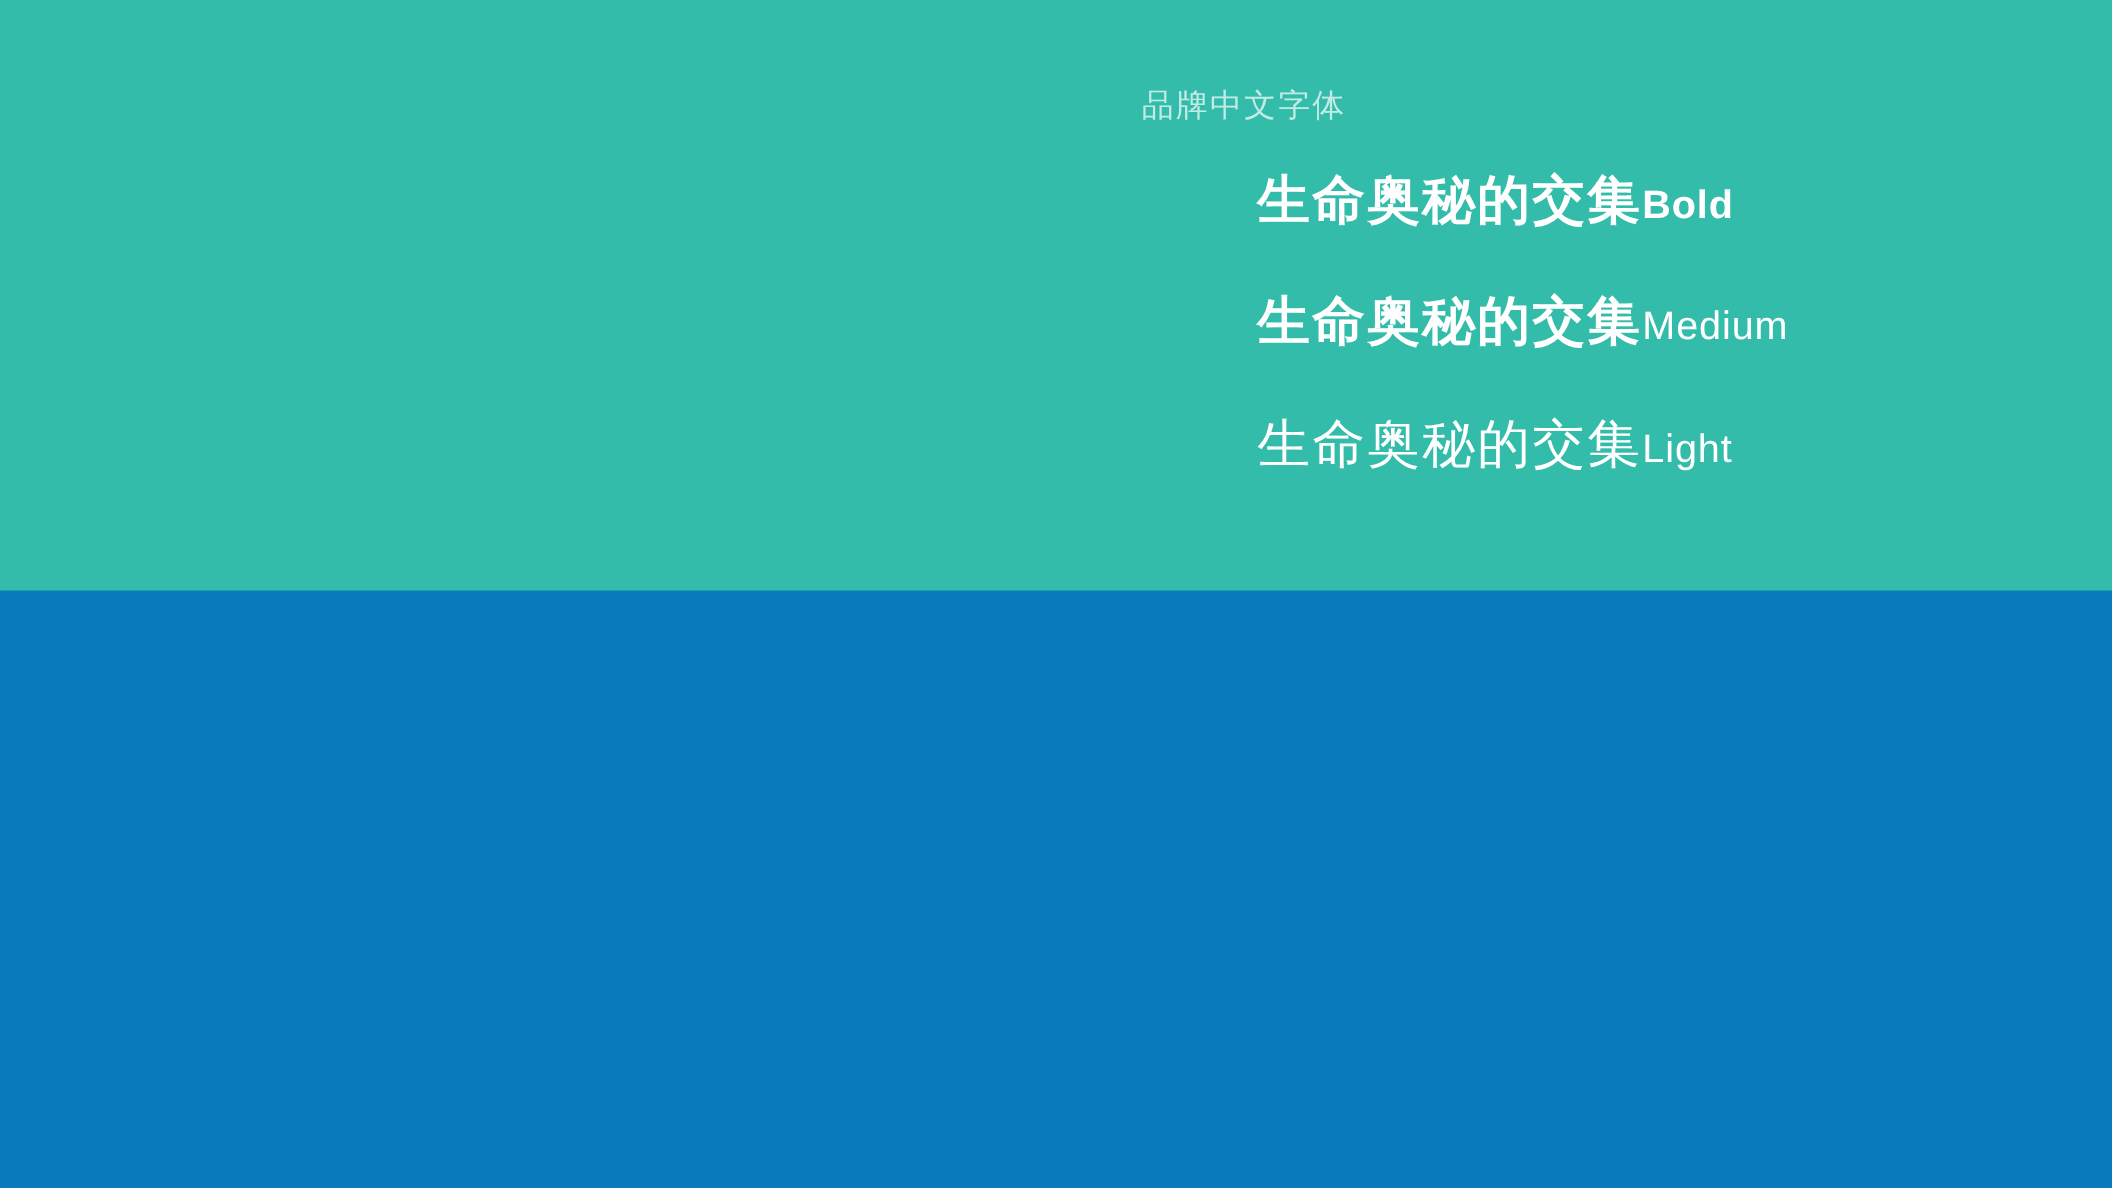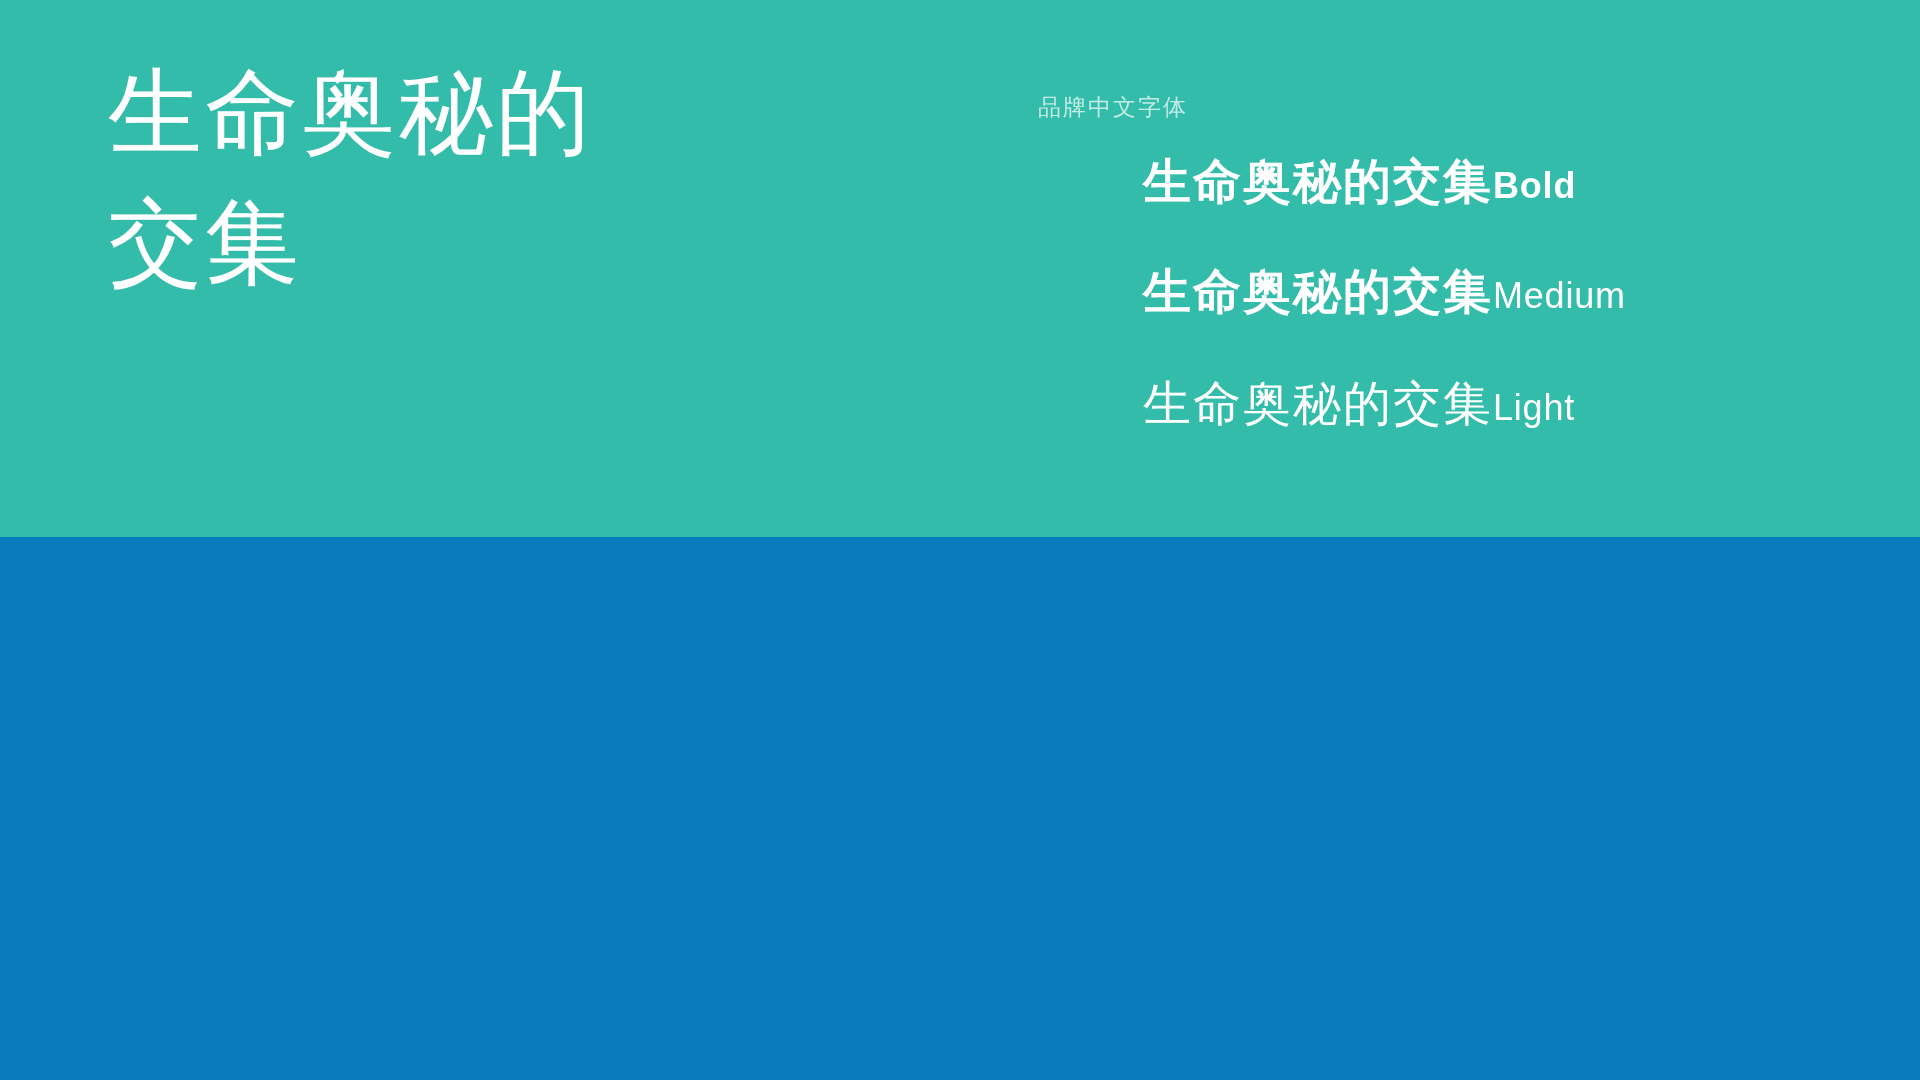--- a/index.html
+++ b/index.html
@@ -28,22 +28,22 @@
 
   
   .eyebrow {
     position:absolute;
     color:rgba(255,255,255,0.70);
     font-weight:300;
     white-space:nowrap;
     letter-spacing:0.5px;
   }
   #label-chinese {
-    left:1038px; top:92px;
-    font-size:23px;
+    left:1038px; top:76px;
+    font-size:29px;
     font-family:"DejaVu Sans", sans-serif;
     letter-spacing:2px;
   }
 
   
   #display-chinese {
     position:absolute;
     left:108px; top:48px;
     width:640px;
     color:#FFFFFF;
@@ -91,22 +91,20 @@
   #cn-row-medium .weight-label { font-weight:500; }
   #cn-row-light  .weight-label { font-weight:300;text-align:right; }
 </style>
 </head>
 <body>
 
 <div id="board">
 
   <section class="panel" id="panel-chinese">
 
-    <div id="display-chinese">生命奥秘的
-交集</div>
 
     <div class="eyebrow" id="label-chinese">品牌中文字体</div>
 
     <div class="weight-row cn-row" id="cn-row-bold">
       <span class="sample-text">生命奥秘的交集</span>
       <span class="weight-label">Bold</span>
     </div>
 
     <div class="weight-row cn-row" id="cn-row-medium">
       <span class="sample-text">生命奥秘的交集</span>

